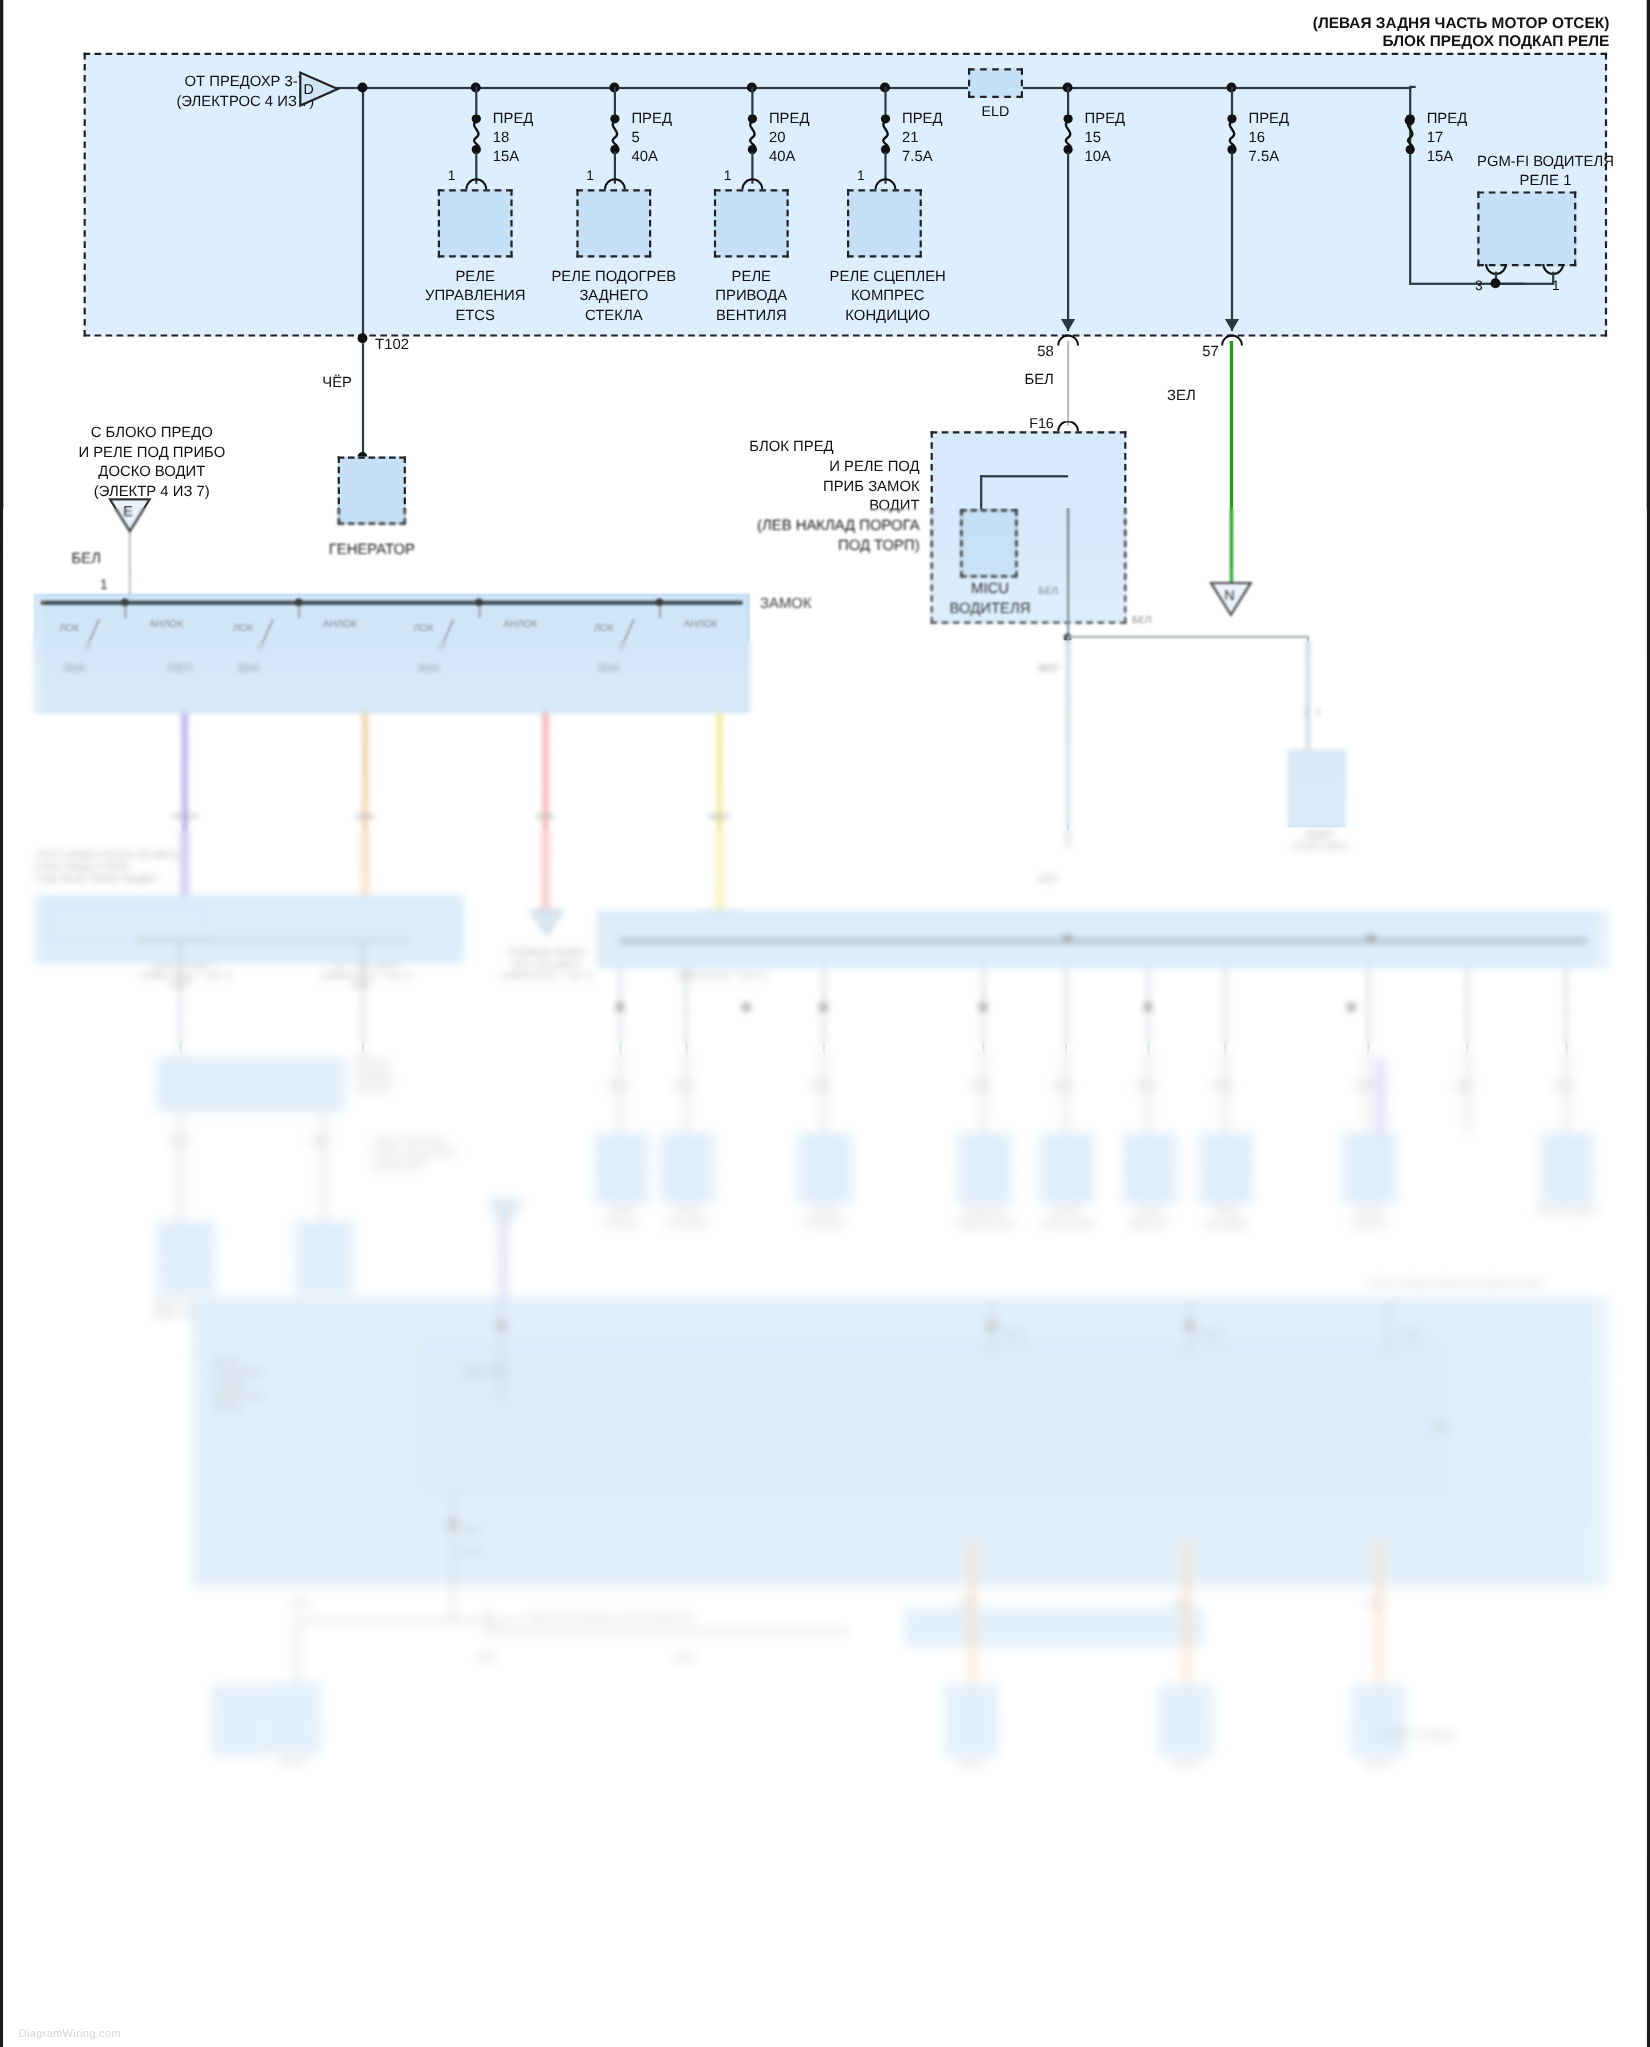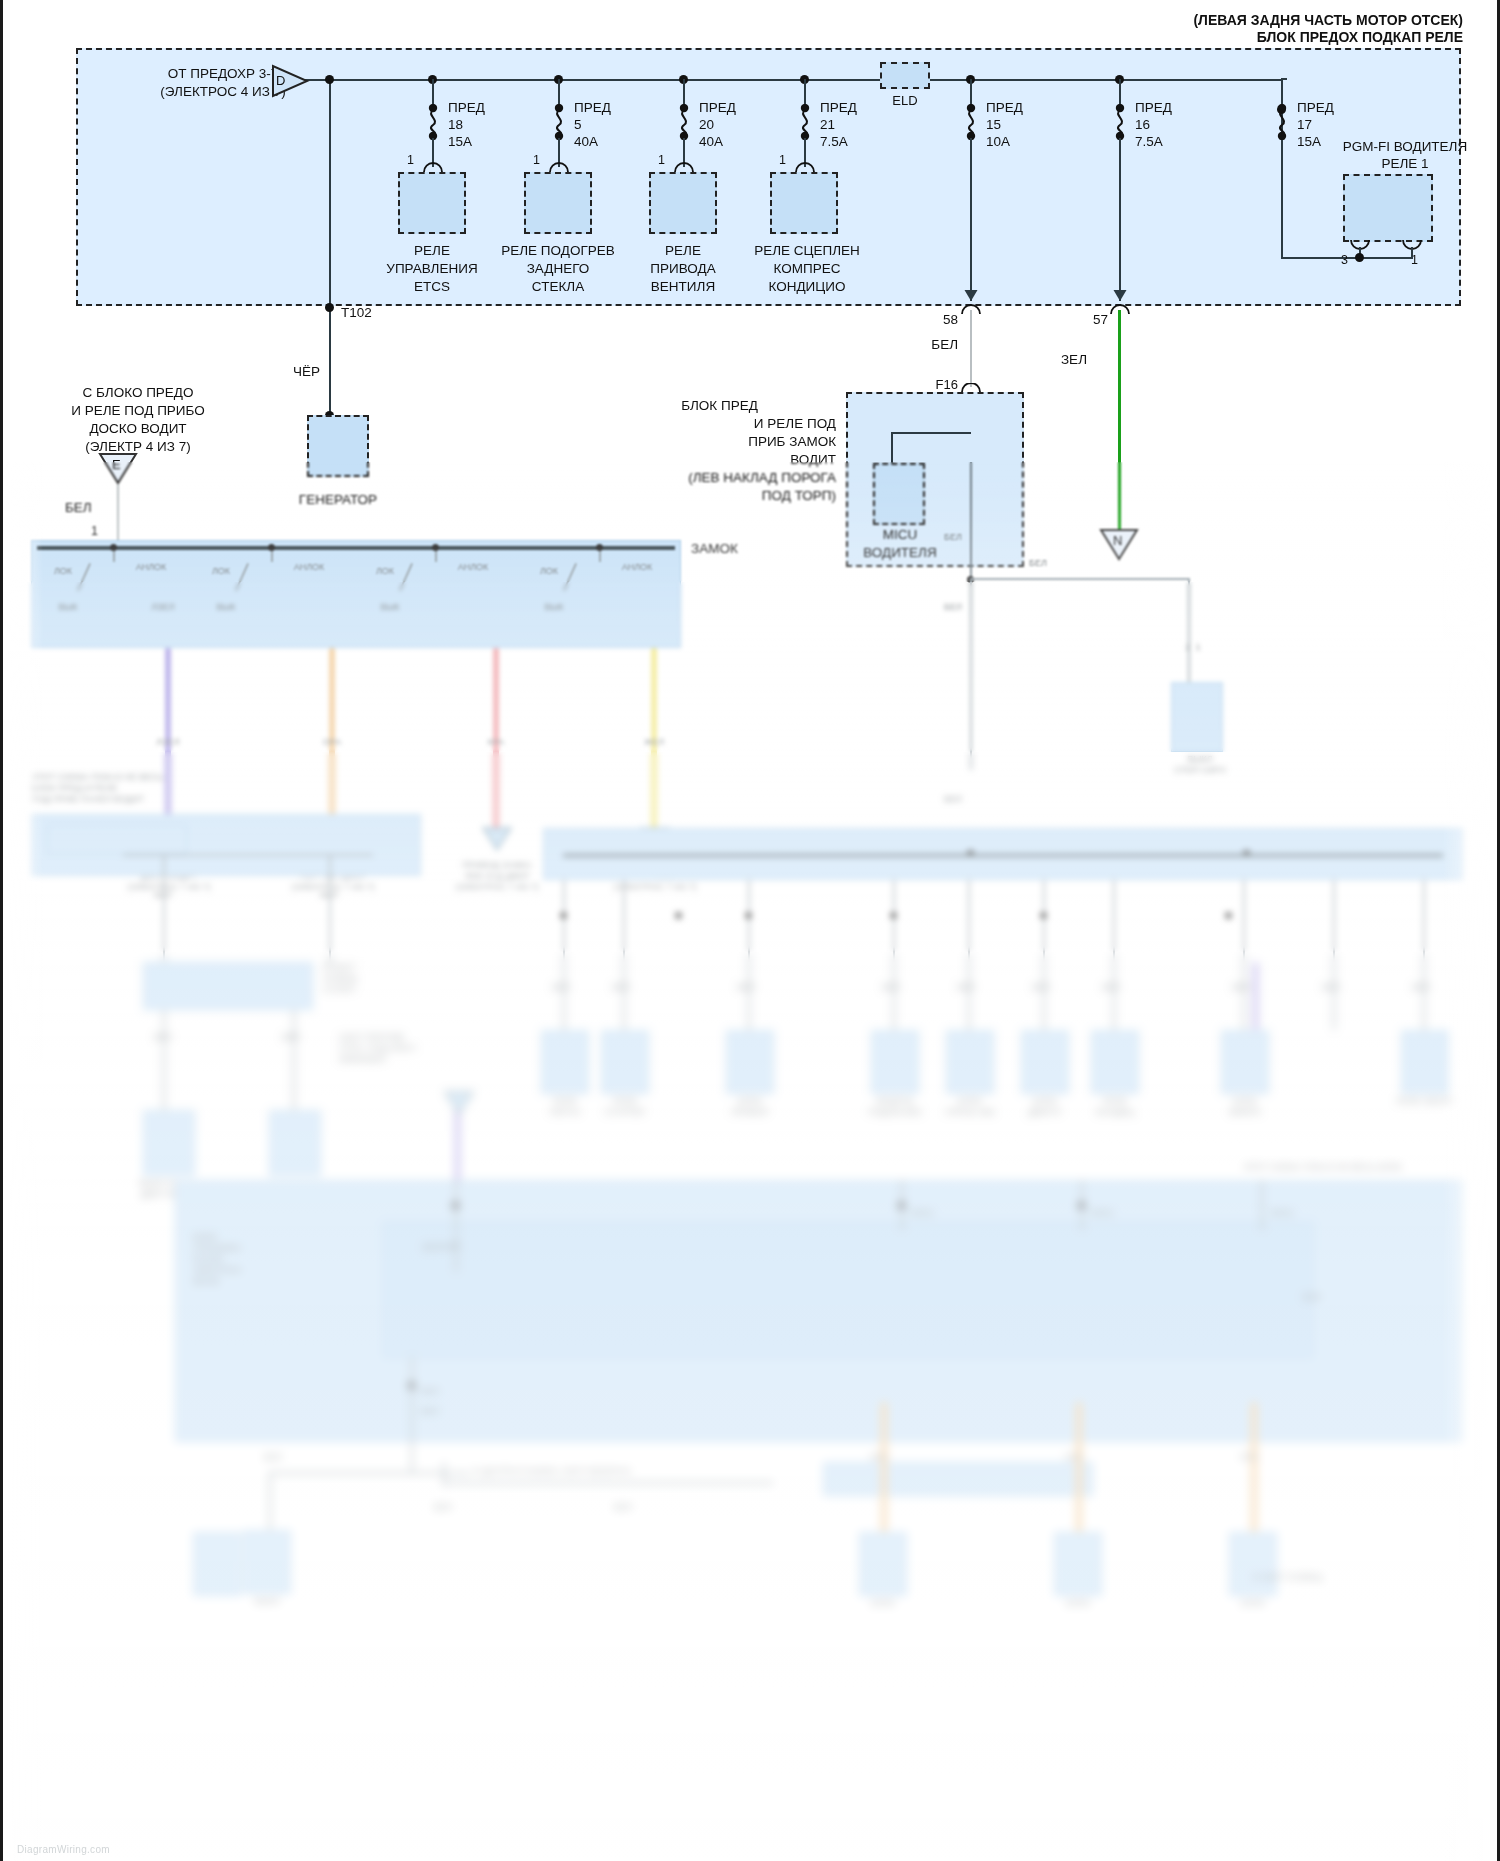--- a/index.html
+++ b/index.html
@@ -84,21 +84,21 @@
     <svg width="40" height="34" viewBox="0 0 40 34">
           <polygon points="2,2 2,32 36,17" fill="#cfe4f8" stroke="#222" stroke-width="2"></polygon>
         </svg>
   </div>
   <div class="txt" style="left:273px;top:73px;font-size:13px;">D</div>
 
   <div class="wire v" style="left:326px;top:79px;height:233px;"></div>
   <div class="dot" style="left:322px;top:75px;"></div>
   <div class="dot" style="left:322px;top:303px;"></div>
   <div class="txt" style="left:338px;top:305px;">T102</div>
-  <div class="txt" style="left:290px;top:340px;margin-top:24px;">ЧЁР</div>
+  <div class="txt" style="left:290px;top:340px;">ЧЁР</div>
   <div class="wire v" style="left:326px;top:312px;height:103px;"></div>
   <div class="dot" style="left:322px;top:411px;"></div>
   <div class="blk" style="left:304px;top:415px;width:62px;height:62px;"></div>
   <div class="txt c" style="left:262px;top:492px;width:146px;">ГЕНЕРАТОР</div>
 
   <div class="blk" style="left:877px;top:62px;width:50px;height:27px;"></div>
   <div class="txt c" style="left:870px;top:93px;width:64px;font-size:13px;">ELD</div>
 
   <div class="dot" style="left:425px;top:75px;"></div>
   <div class="wire v" style="left:429px;top:79px;height:27px;"></div>

